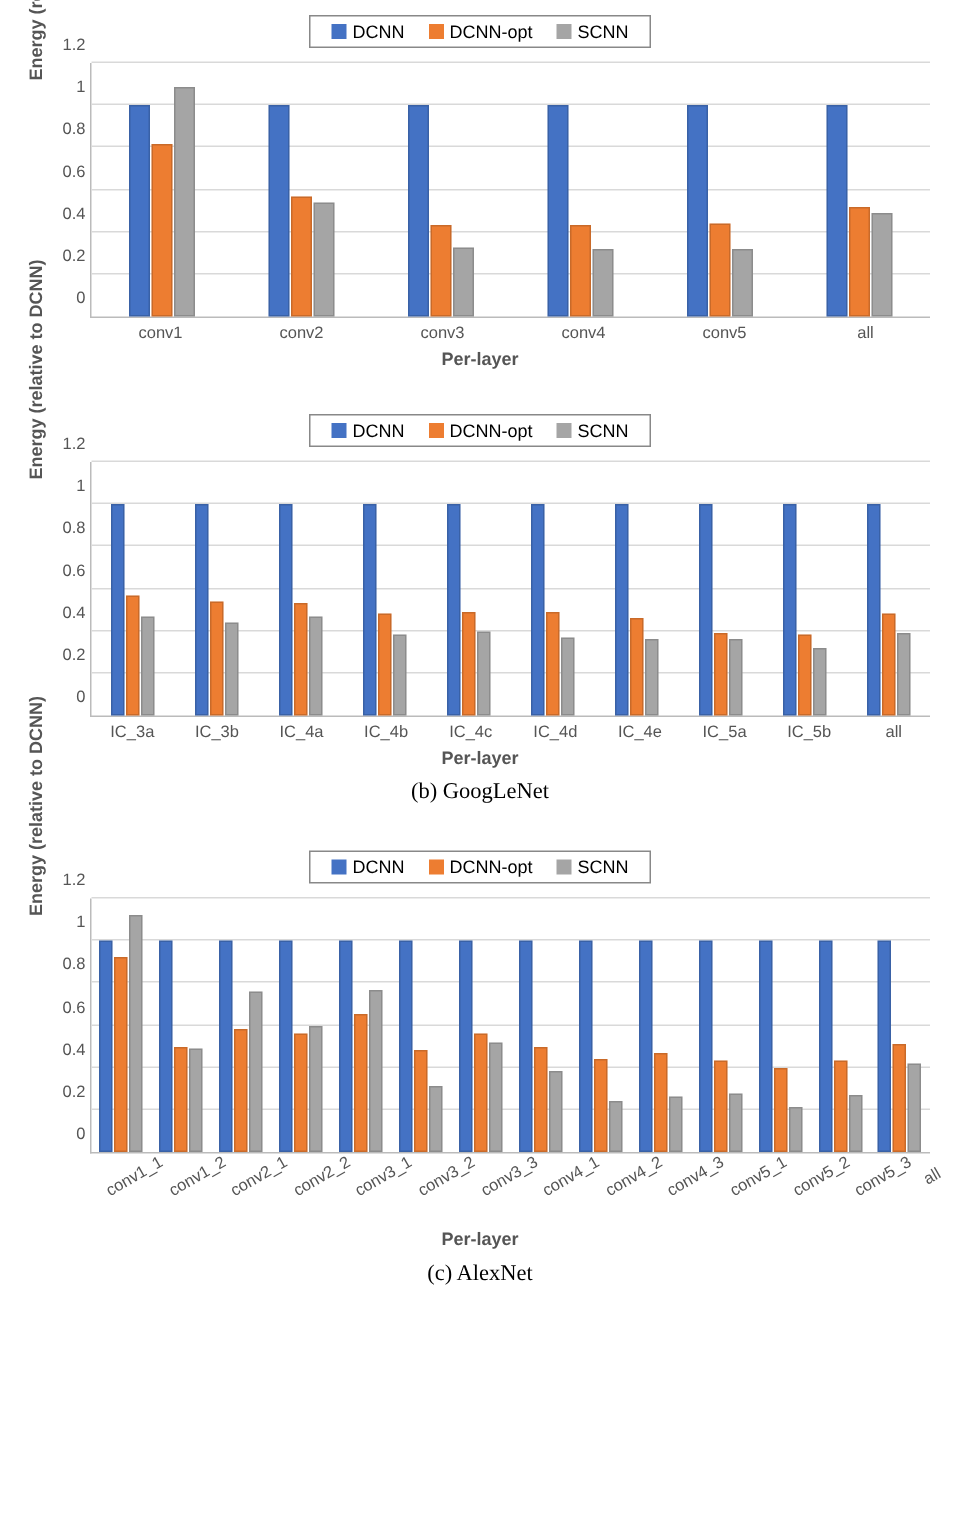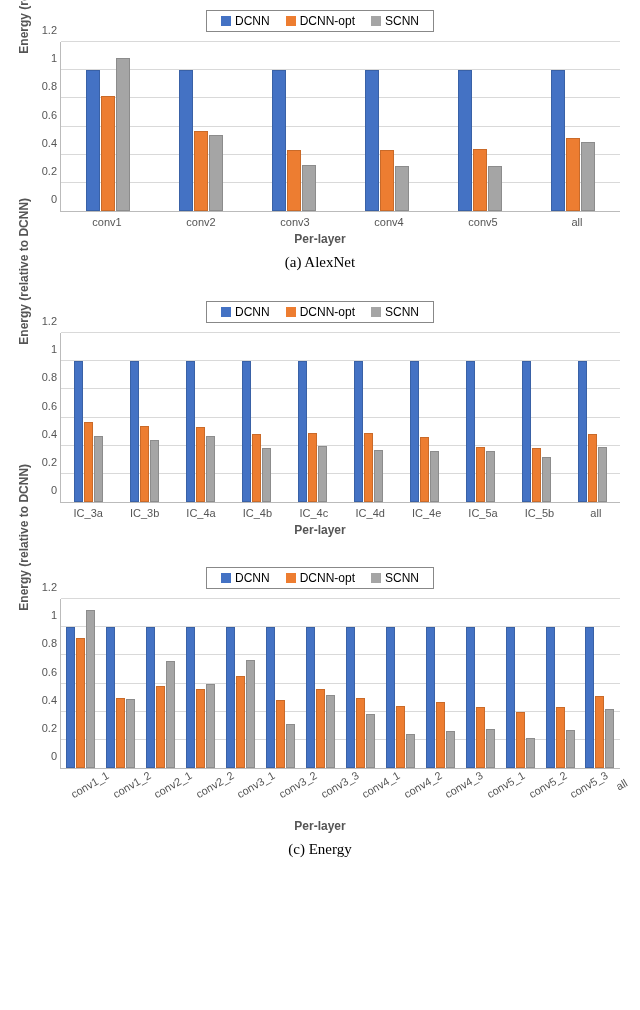--- a/index.html
+++ b/index.html
@@ -193,21 +193,20 @@
       </div>
       <div class="x-labels">
         <div class="x-label">conv1</div>
         <div class="x-label">conv2</div>
         <div class="x-label">conv3</div>
         <div class="x-label">conv4</div>
         <div class="x-label">conv5</div>
         <div class="x-label">all</div>
       </div>
       <div class="x-axis-title">Per-layer</div>
-      <div class="subcaption">(a) AlexNet</div>
     </div>
     <div class="chart-block">
       <div class="legend">
         <div class="legend-item">
           <span class="swatch" style="background: rgb(68, 114, 196);"></span>
           <span>DCNN</span>
         </div>
         <div class="legend-item">
           <span class="swatch" style="background: rgb(237, 125, 49);"></span>
           <span>DCNN-opt</span>
@@ -291,20 +290,21 @@
         <div class="x-label">IC_4a</div>
         <div class="x-label">IC_4b</div>
         <div class="x-label">IC_4c</div>
         <div class="x-label">IC_4d</div>
         <div class="x-label">IC_4e</div>
         <div class="x-label">IC_5a</div>
         <div class="x-label">IC_5b</div>
         <div class="x-label">all</div>
       </div>
       <div class="x-axis-title">Per-layer</div>
+      <div class="subcaption">(b) GoogLeNet</div>
     </div>
     <div class="chart-block">
       <div class="legend">
         <div class="legend-item">
           <span class="swatch" style="background: rgb(68, 114, 196);"></span>
           <span>DCNN</span>
         </div>
         <div class="legend-item">
           <span class="swatch" style="background: rgb(237, 125, 49);"></span>
           <span>DCNN-opt</span>
@@ -412,15 +412,15 @@
         <div class="x-label rot">conv3_3</div>
         <div class="x-label rot">conv4_1</div>
         <div class="x-label rot">conv4_2</div>
         <div class="x-label rot">conv4_3</div>
         <div class="x-label rot">conv5_1</div>
         <div class="x-label rot">conv5_2</div>
         <div class="x-label rot">conv5_3</div>
         <div class="x-label rot">all</div>
       </div>
       <div class="x-axis-title pad">Per-layer</div>
-      <div class="subcaption">(c) Energy</div>
+      <div class="subcaption">(c) AlexNet</div>
     </div>
   </div>
 
 </body></html>

